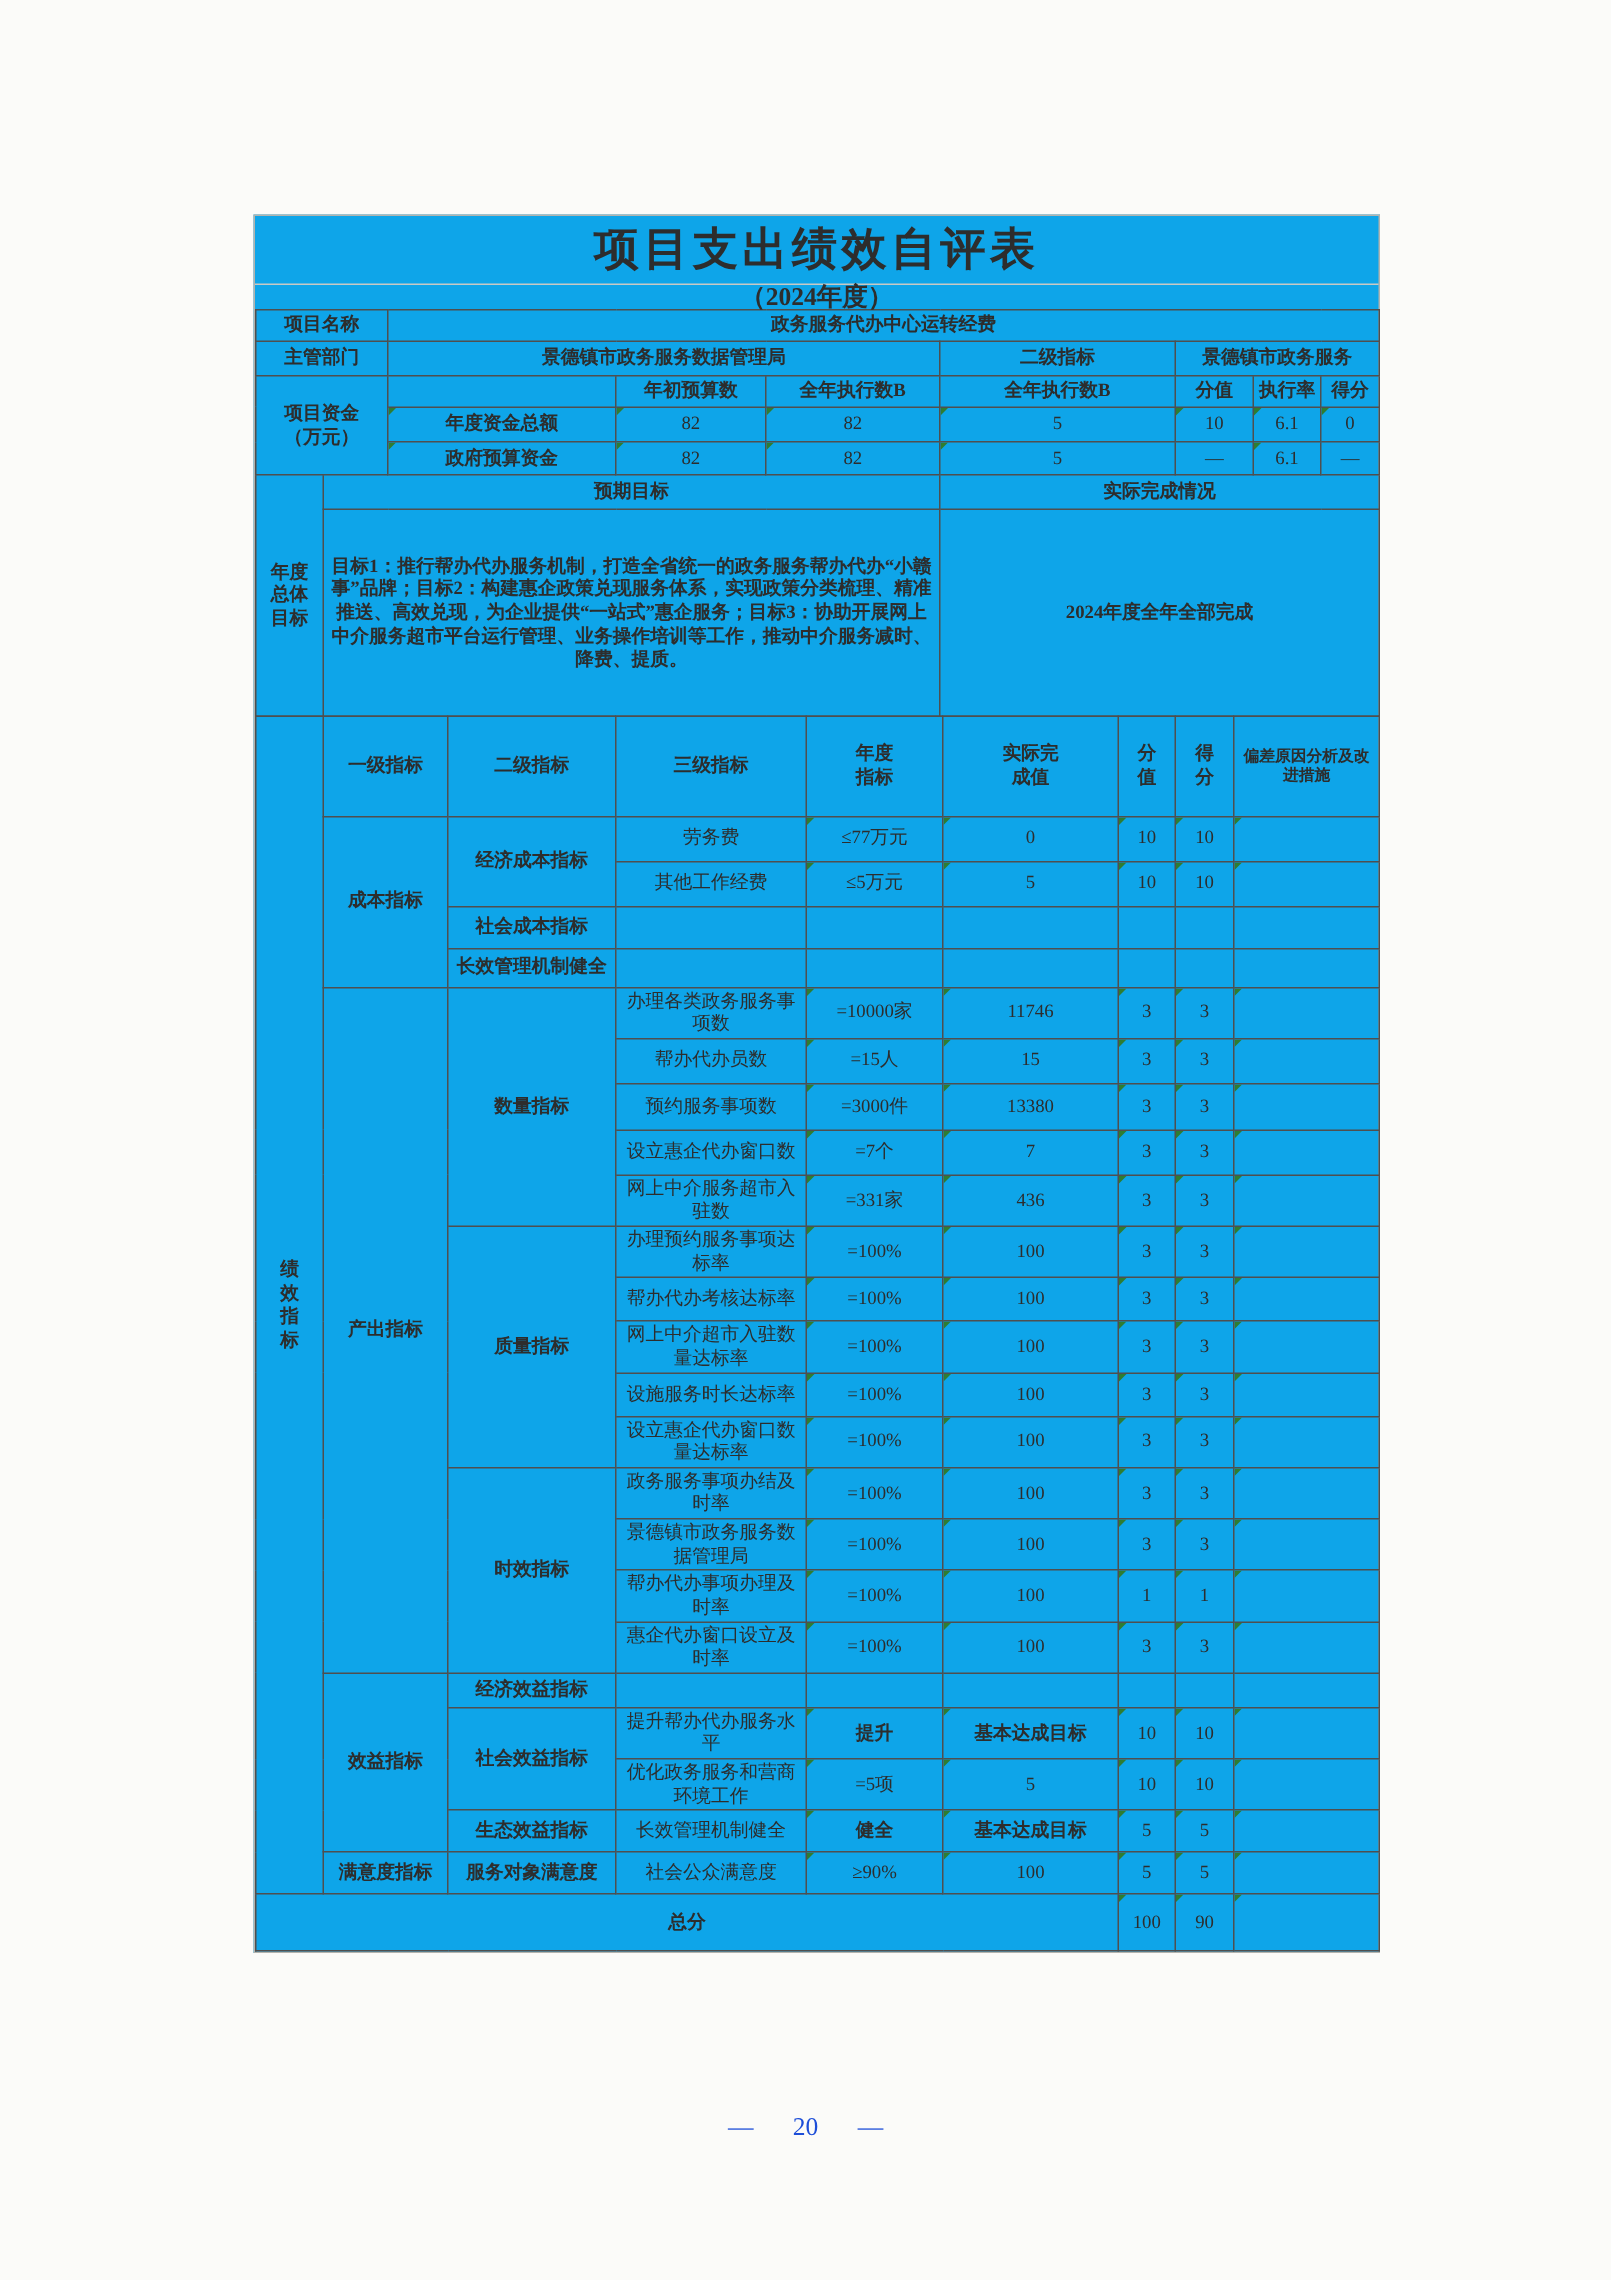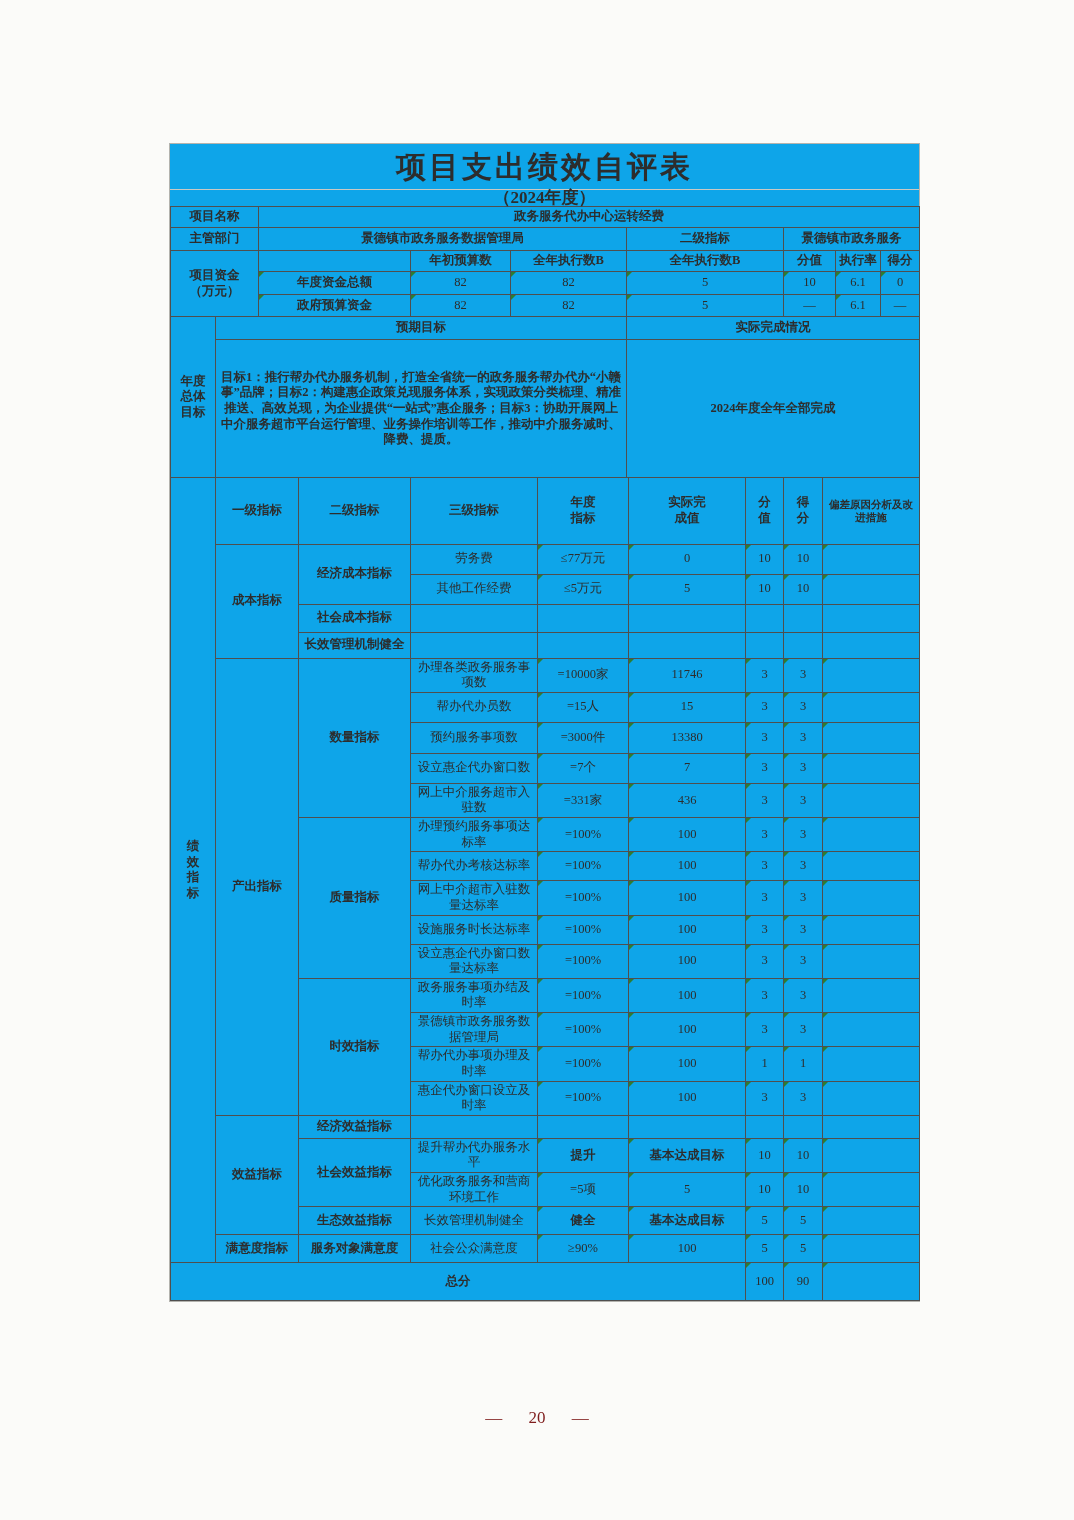--- a/index.html
+++ b/index.html
@@ -46,21 +46,21 @@
   .sideA{font-weight:bold;font-size:12.5px;line-height:1.7;}
   .sideP{font-weight:bold;font-size:13px;line-height:2.6;}
   .sideP .w14{width:14px;margin:12px auto;word-break:break-all;}
   .goal-exp{
     font-size:13.5px;font-weight:600;line-height:1.85;
     padding:4px 10px;text-align:center;
   }
   .goal-act{font-size:13.5px;font-weight:600;}
   .pageno{
     position:absolute;left:0;top:1408px;width:1074px;text-align:center;
-    font-size:17px;word-spacing:22px;color:#7f1d1d;
+    font-size:17px;word-spacing:22px;color:#1d4ed8;
   }
 </style>
 </head>
 <body>
 
 <div class="doc">
 
   <div class="title">项目支出绩效自评表</div>
   <div class="subtitle">（2024年度）</div>
 

